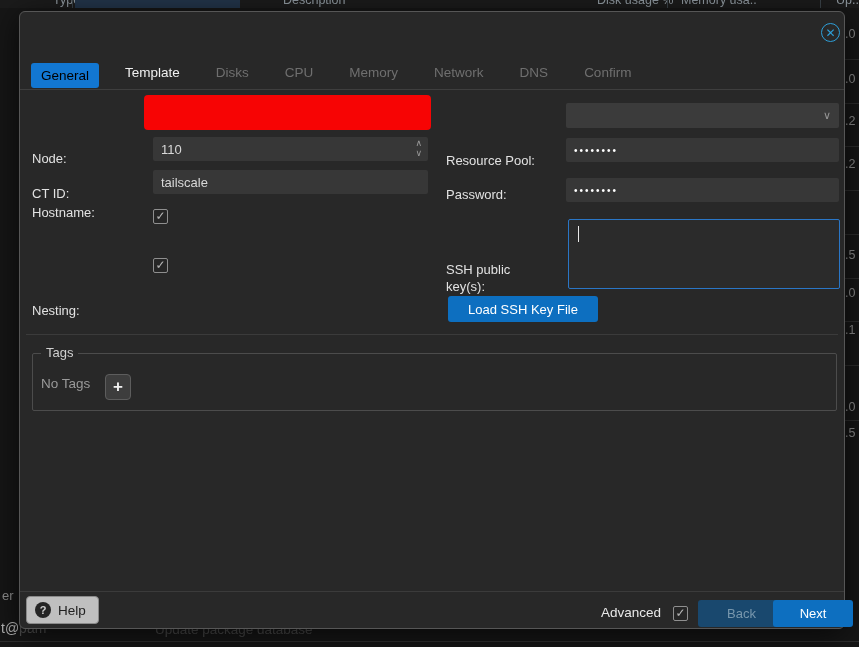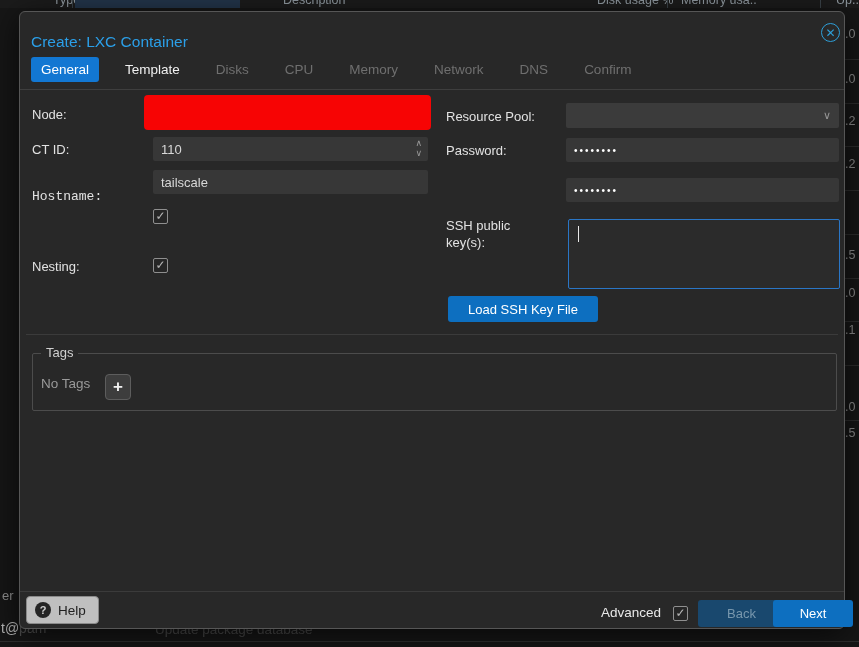--- a/index.html
+++ b/index.html
@@ -25,26 +25,26 @@
     position:absolute; left:19px; top:11px; width:826px; height:618px; z-index:3;
     background:#282828; border:1px solid #565656; border-radius:6px;
     box-shadow: 0 6px 30px rgba(0,0,0,.65);
   }
   .dlg-title { position:absolute; left:11px; top:21px; font-size:15.5px; color:#2b9fe8; }
   .close-btn { position:absolute; left:801px; top:11px; width:19px; height:19px; border:1px solid #2e9fd8;
     border-radius:50%; color:#2e9fd8; font-size:12px; display:flex; align-items:center; justify-content:center; cursor:pointer; }
 
   .tabs { position:absolute; left:11px; top:45px; display:flex; align-items:center; }
   .tab { font-size:13.5px; padding:5px 10px; margin-right:16px; border-radius:3px; white-space:nowrap; }
-  .tab.active  { background:#1277d2; color:#ffffff; }
+  .tab.active  { background:#1277d2; color:#000000;margin-top:6px; }
   .tab.enabled { color:#f0f0f0; }
   .tab.disabled{ color:#6f6f6f; }
   .tabs-sep  { position:absolute; left:0; top:77px; width:100%; height:1px; background:#3e3e3e; }
 
-  .lbl { position:absolute; font-size:13px; color:#e2e2e2; line-height:17px; }
+  .lbl { position:absolute; font-size:13px; color:#e2e2e2; line-height:17px;margin-top:44px; }
   .field { position:absolute; background:#373737; border-radius:2px; color:#d8d8d8; font-size:13px;
     display:flex; align-items:center; padding:0 8px; }
   .redact { position:absolute; background:#f70404; border-radius:4px; }
   .spinner { position:absolute; right:6px; top:1px; display:flex; flex-direction:column; align-items:center;
     color:#9a9a9a; font-size:9px; line-height:10px; }
   .combo { background:#3b3b3b; }
   .combo .chev { position:absolute; right:8px; color:#969696; font-size:11px; }
   .pwd { font-size:10px; letter-spacing:2px; color:#ffffff; }
   .checkbox { position:absolute; width:15px; height:15px; background:#262626; border:1px solid #8f8f8f;
     border-radius:2px; color:#b5b5b5; font-size:12px; line-height:13px; text-align:center; cursor:pointer; }
@@ -108,21 +108,20 @@
     <span class="val" style="top:426px">.5</span>
   </div>
 
   <span class="bg-bottom-text" style="left:2px; top:588px; font-size:13px; color:#8f8f8f;">er</span>
   <span class="bg-bottom-text" style="left:1px; top:620px; font-size:14px;"><span style="color:#b5b5b5">t@</span><span style="color:#4f4f4f">pam</span></span>
   <span class="bg-bottom-text" style="left:155px; top:622px; font-size:13.5px; color:#4a4a4a;">Update package database</span>
   <div class="bg-hline" style="top:641px"></div>
 
   <div class="dialog">
 
-    <div class="dlg-title">Create: LXC Container</div>
     <div class="close-btn">✕</div>
 
     <div class="tabs">
       <span class="tab active">General</span>
       <span class="tab enabled">Template</span>
       <span class="tab disabled">Disks</span>
       <span class="tab disabled">CPU</span>
       <span class="tab disabled">Memory</span>
       <span class="tab disabled">Network</span>
       <span class="tab disabled">DNS</span>
@@ -135,21 +134,21 @@
 
     <span class="lbl" style="left:12px; top:129px;">CT ID:</span>
     <div class="field" style="left:133px; top:125px; width:275px; height:24px;">
       <span>110</span>
       <span class="spinner">
           <span>∧</span>
           <span>∨</span>
         </span>
     </div>
 
-    <span class="lbl" style="left:12px; top:176px;font-family:Liberation Mono, monospace;">Hostname:</span>
+    <span class="lbl" style="left:12px; top:148px;">Hostname:</span>
     <div class="field" style="left:133px; top:158px; width:275px; height:24px;">
       <span>tailscale</span>
     </div>
 
     <span class="checkbox" style="left:133px; top:197px;">✓</span>
 
     <span class="lbl" style="left:12px; top:246px;">Nesting:</span>
     <span class="checkbox" style="left:133px; top:246px;">✓</span>
 
     <span class="lbl" style="left:426px; top:96px;">Resource Pool:</span>

